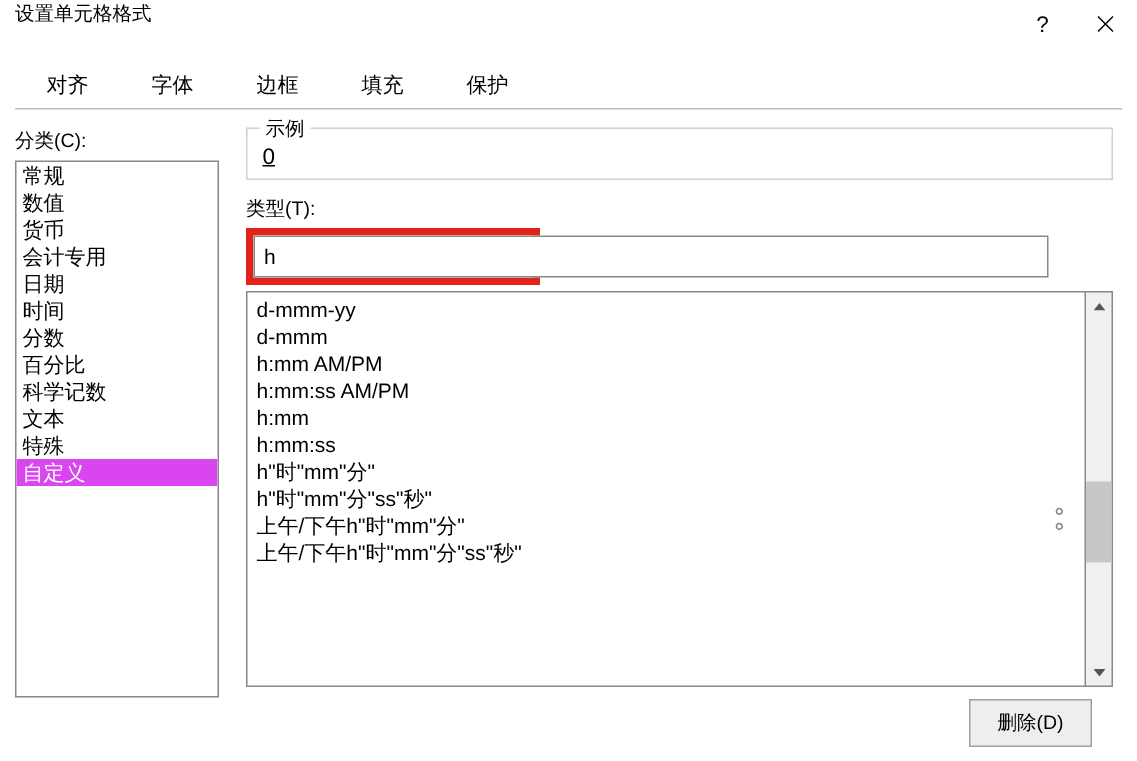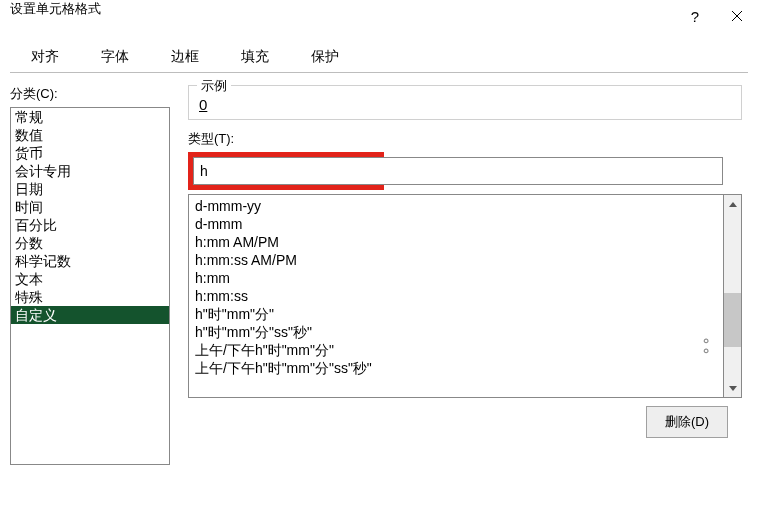--- a/index.html
+++ b/index.html
@@ -45,40 +45,40 @@
 }
 .tab.active {
   border-color: #bdbdbd;
   background: #fff;
 }
 .content {
   display: flex;
   padding: 12px 10px 0 10px;
   gap: 18px;
 }
-.left-col { width: 160px; }
+.left-col { width: 136px; }
 .category-label {
   font-size: 13px;
   margin-bottom: 4px;
   display: inline-block;
 }
 .listbox {
   border: 1px solid #888;
   height: 358px;
   overflow-y: scroll;
   font-size: 14px;
   line-height: 18px;
 }
 .listbox .item {
   padding: 0 4px;
   cursor: pointer;
   white-space: nowrap;
 }
 .listbox .item.selected {
-  background: #14532d;
+  background: #d946ef;
   color: #fff;
 }
 
 .listbox::-webkit-scrollbar { width: 16px; }
 .listbox::-webkit-scrollbar-track { background: #f0f0f0; }
 .listbox::-webkit-scrollbar-thumb { background: #c7c7c7; }
 .listbox::-webkit-scrollbar-button:single-button {
   height: 16px; background: #f0f0f0;
 }
 .right-col { flex: 1; padding-right: 6px; }
@@ -121,21 +121,21 @@
 }
 .type-row {
   display: flex;
 }
 .type-list-wrap {
   display: flex;
   margin-top: 4px;
 }
 .format-list {
   border: 1px solid #888;
-  height: 204px;
+  height: 264px;
   overflow-y: auto;
   flex: 1;
   font-size: 14px;
   line-height: 18px;
   padding-top: 2px;
 }
 .format-list .opt {
   padding: 0 6px;
   cursor: pointer;
 }
@@ -220,22 +220,22 @@
 <div class="content">
   <div class="left-col">
     <span class="category-label">分类(C):</span>
     <div class="listbox" id="cat-list">
         <div class="item">常规</div>
         <div class="item">数值</div>
         <div class="item">货币</div>
         <div class="item">会计专用</div>
         <div class="item">日期</div>
         <div class="item">时间</div>
+        <div class="item">分数</div>
         <div class="item">百分比</div>
-        <div class="item">分数</div>
         <div class="item">科学记数</div>
         <div class="item">文本</div>
         <div class="item">特殊</div>
         <div class="item selected">自定义</div>
       </div>
   </div>
 
   <div class="right-col">
     <div class="group-box">
       <span class="group-title">示例</span>

